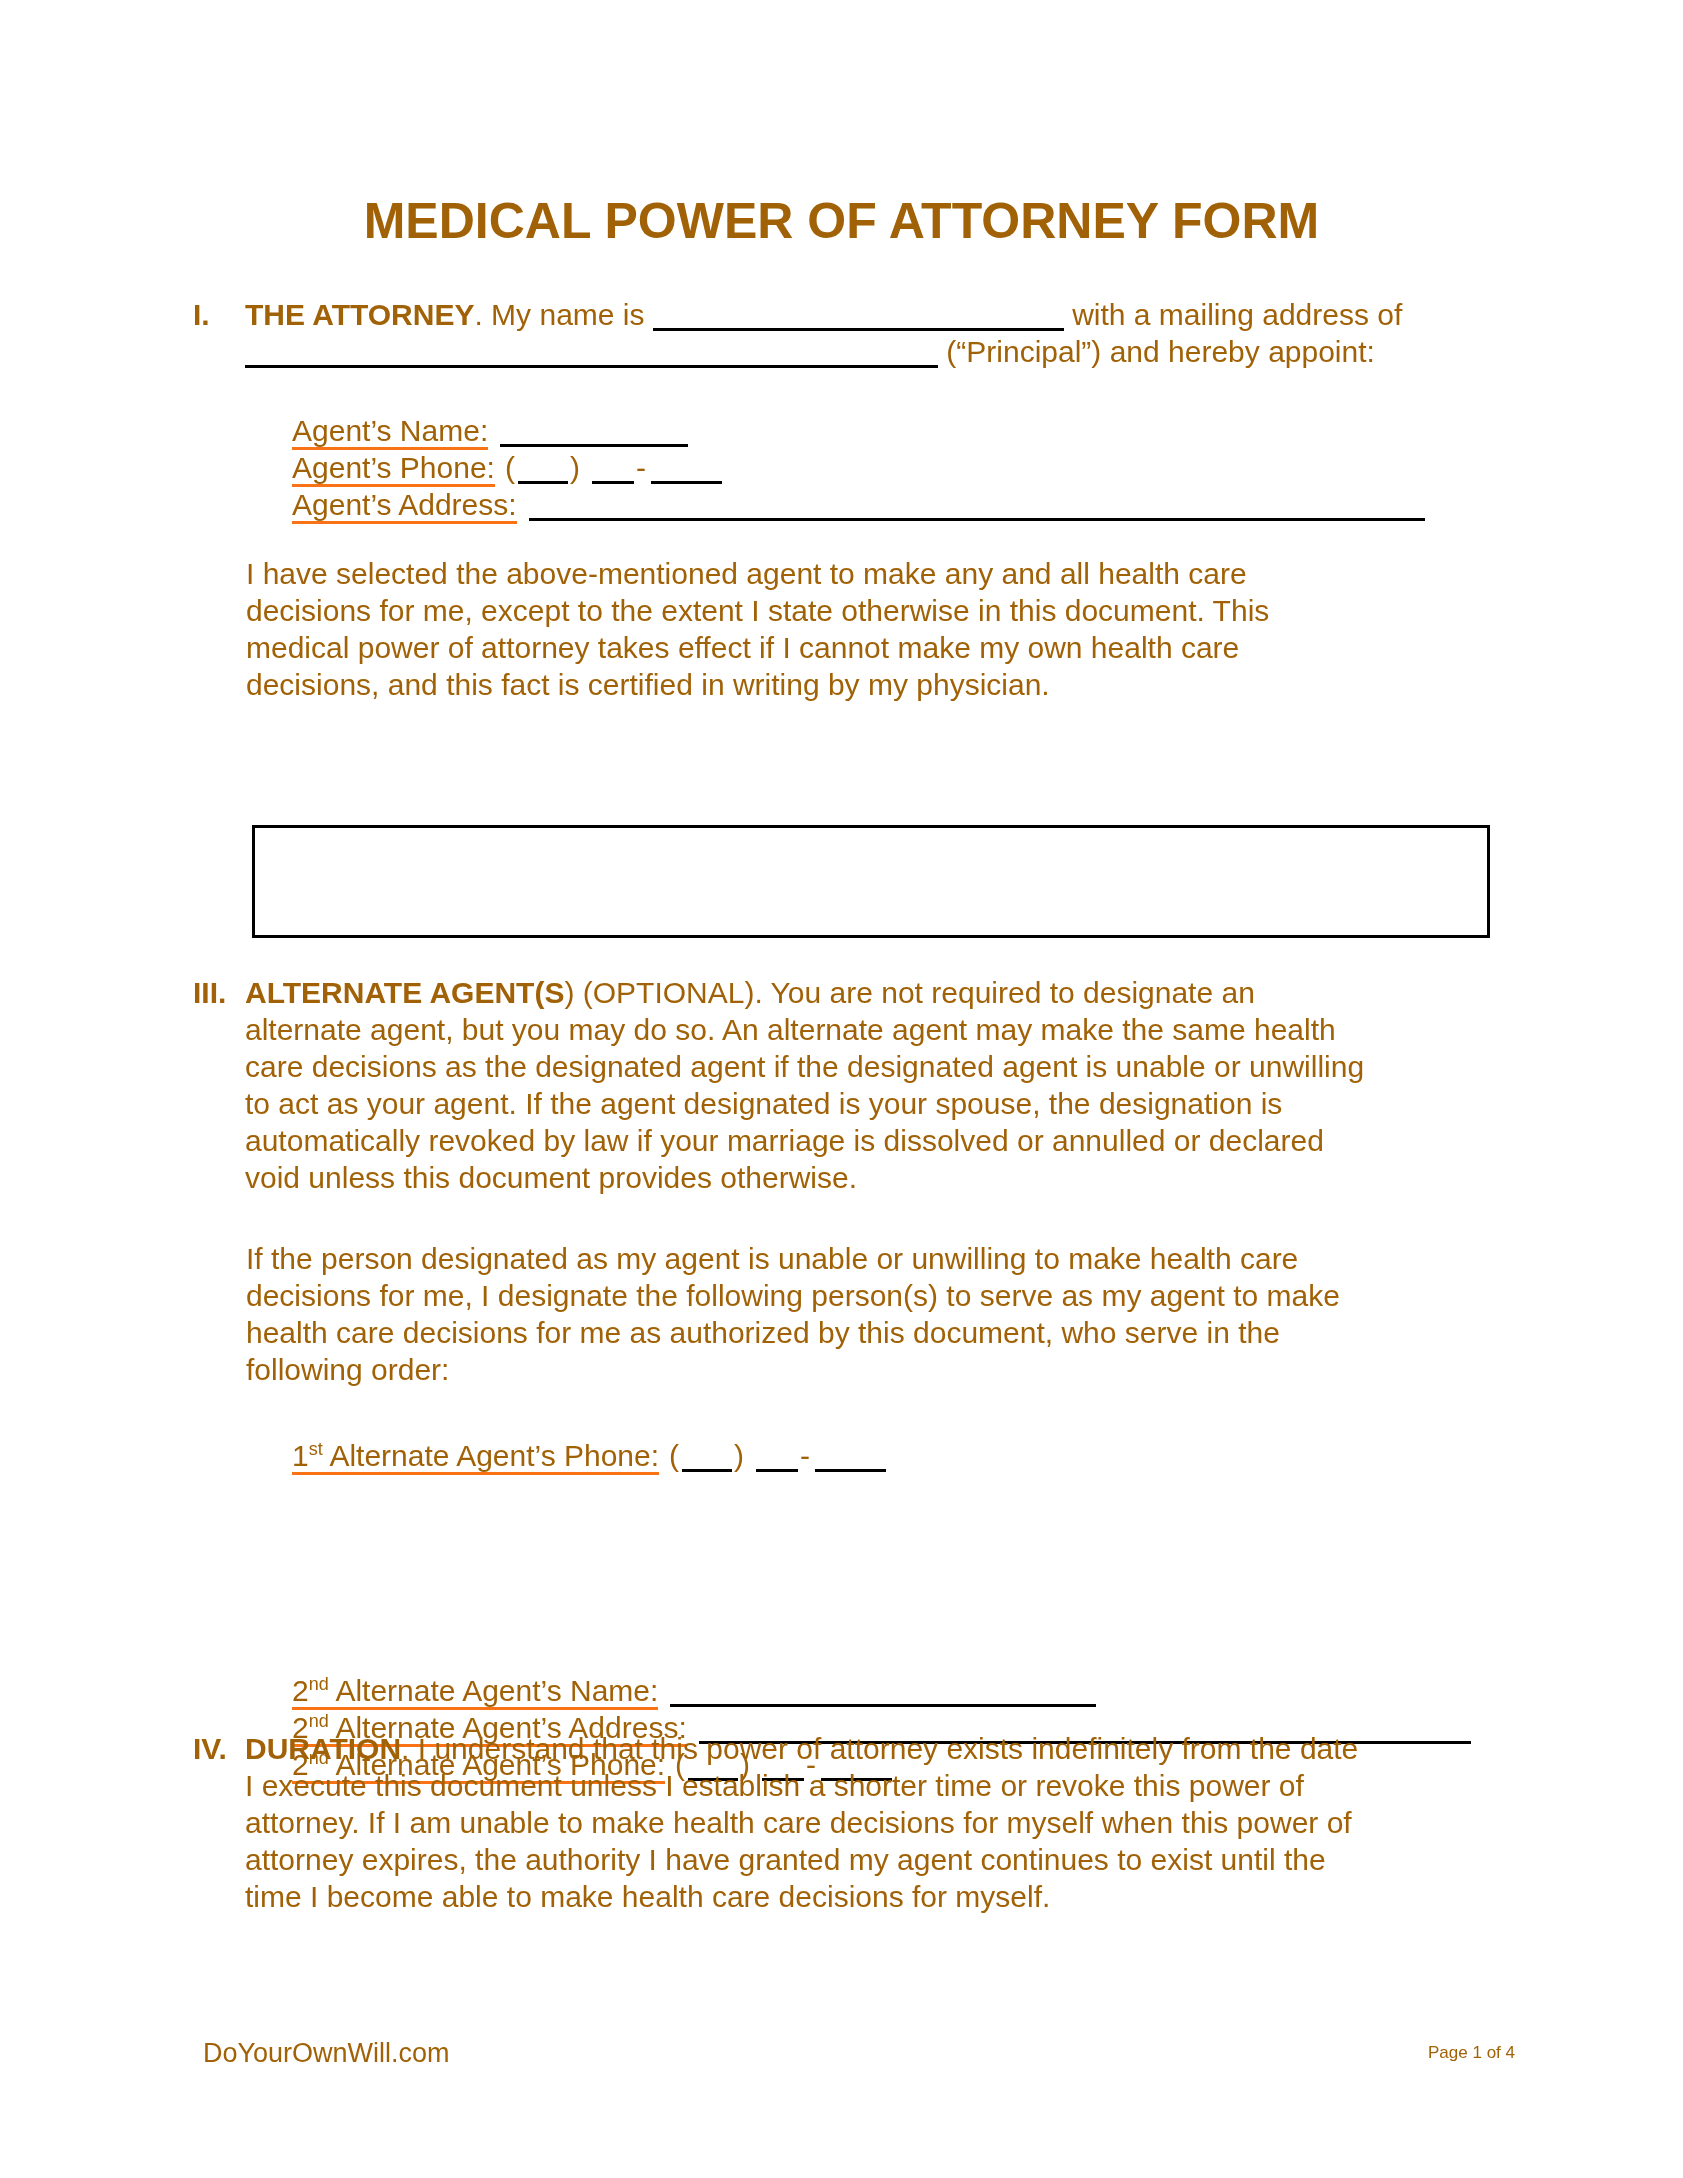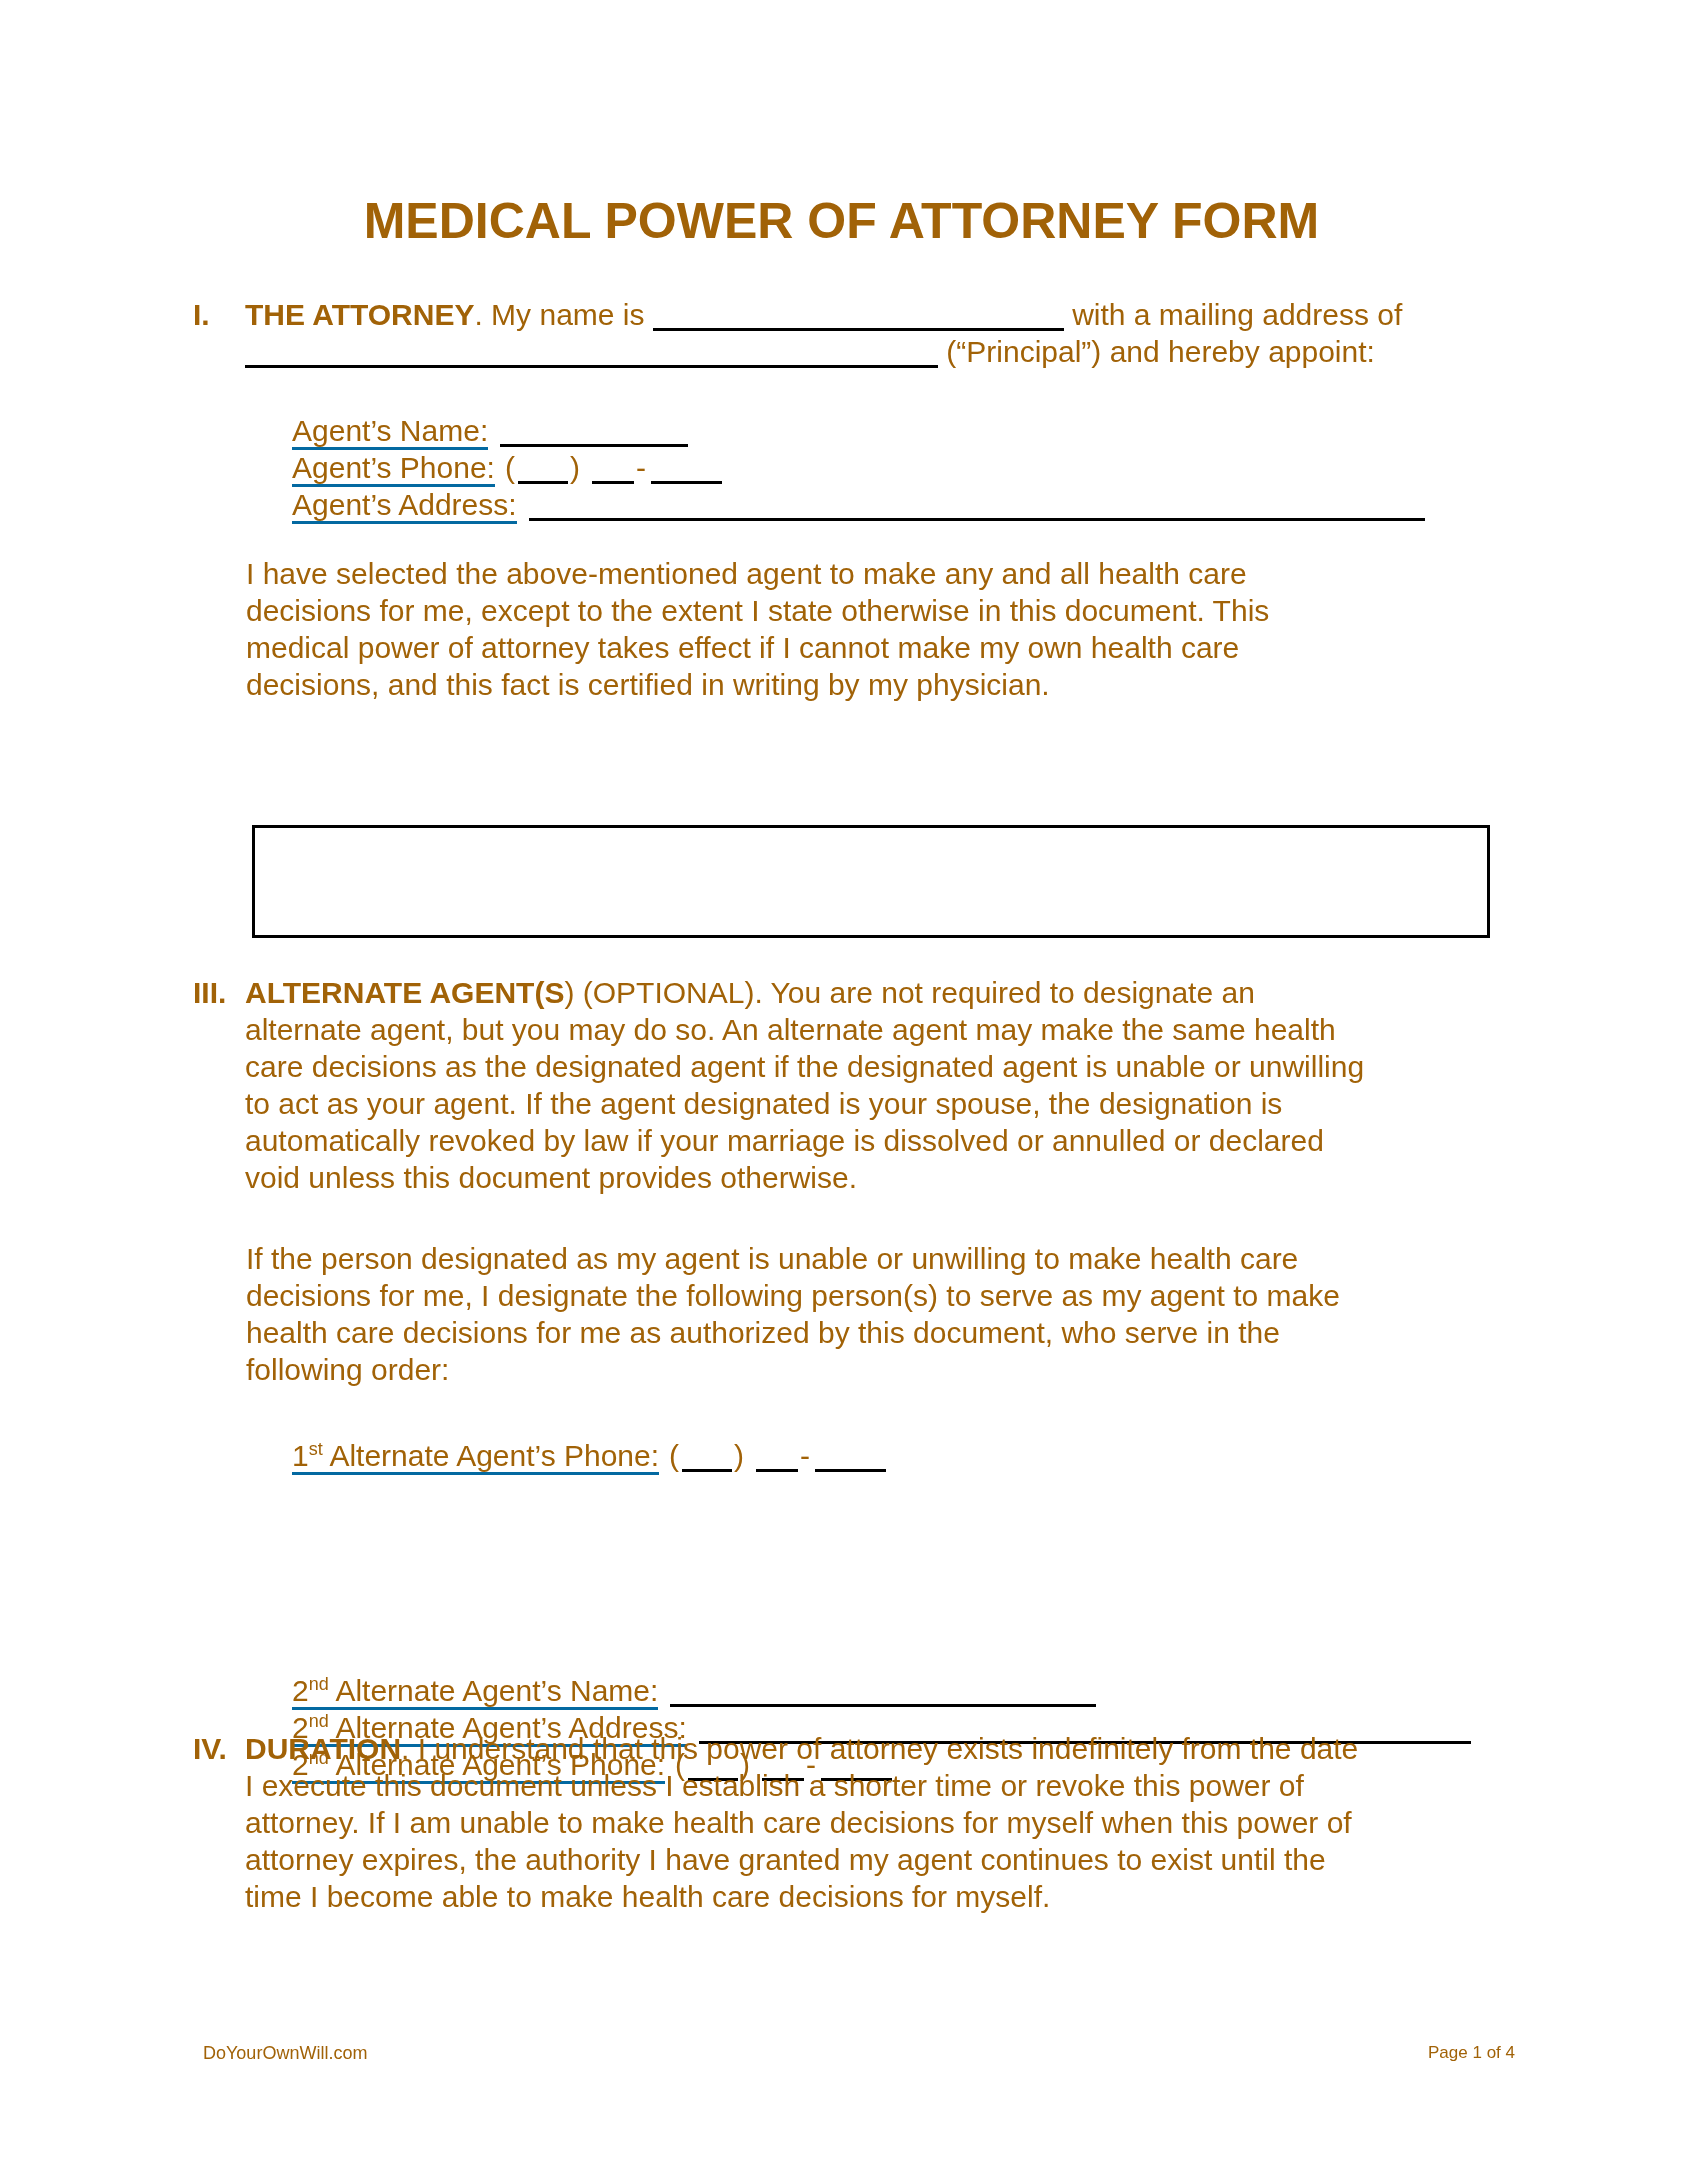--- a/index.html
+++ b/index.html
@@ -12,30 +12,30 @@
     position:absolute; top:193px; left:0; width:100%; text-align:center;
     font-size:50px; font-weight:700; line-height:57px; letter-spacing:0px;
   }
   .sec { position:absolute; left:193px; width:1416px; }
   .num { position:absolute; left:0; top:0; font-weight:700; }
   .content { margin-left:52px; }
   .b { font-weight:700; }
   .para { position:absolute; left:246px; width:1297px; }
   .fields { position:absolute; left:292px; width:1356px; line-height:37px; }
   .frow { white-space:nowrap; }
-  .ul { border-bottom:3px solid #0369a1; }
+  .ul { border-bottom:3px solid #f97316; }
   .blank { display:inline-block; height:0px; border-bottom:3px solid #000; vertical-align:-6px; }
   .ml { margin-left:12px; }
   .po { margin-left:10px; }
   .pc { margin-left:2px; }
   .pd { margin:0 2px; }
   .b1 { margin-left:3px; }
   sup { font-size:18px; line-height:0; vertical-align:11px; }
   .box { position:absolute; left:252px; top:825px; width:1232px; height:107px; border:3px solid #000; background:#fff; }
-  .footer-l { position:absolute; left:203px; top:2036px; font-size:18px; line-height:34px; }
+  .footer-l { position:absolute; left:203px; top:2036px; font-size:27px; line-height:34px; }
   .footer-r { position:absolute; right:168px; top:2036px; font-size:17px; line-height:34px; }
 </style>
 </head>
 <body>
 
 <div class="page">
 
   <div class="title">MEDICAL POWER OF ATTORNEY FORM</div>
 
   <div class="sec" style="top:296px">

